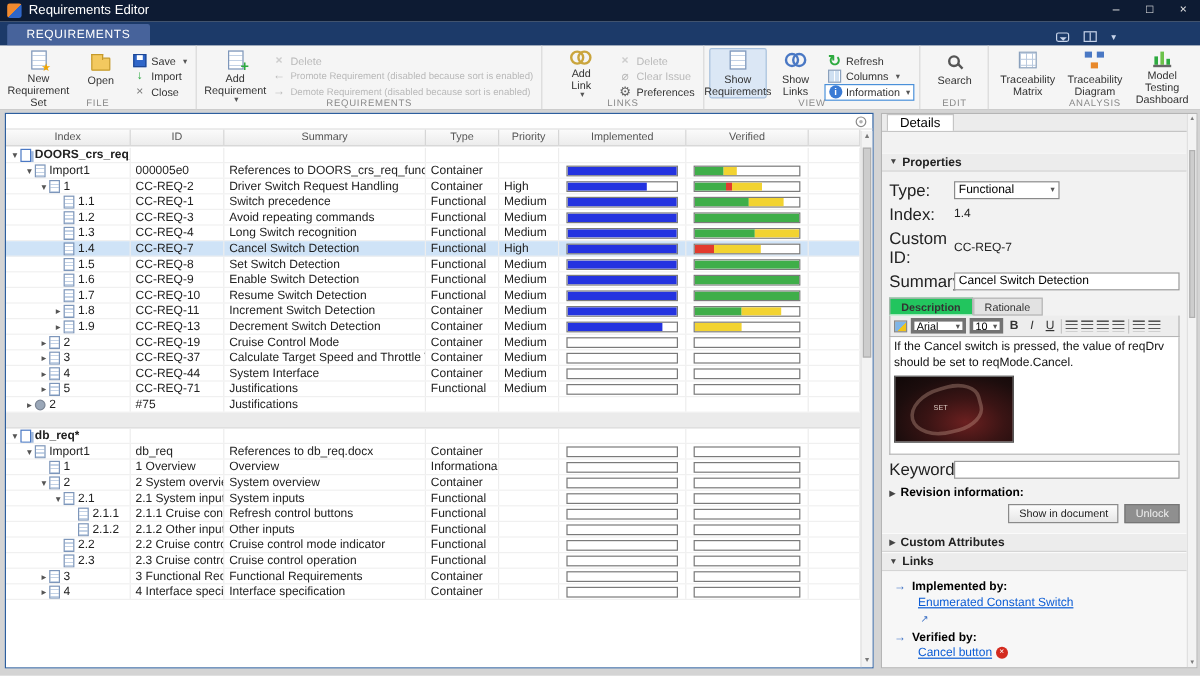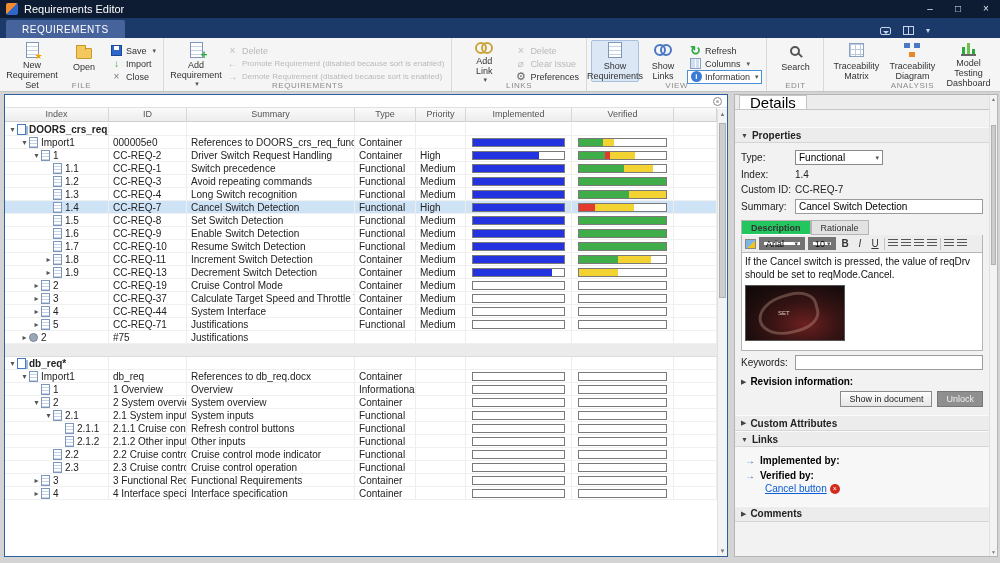--- a/index.html
+++ b/index.html
@@ -114,41 +114,41 @@
   .bar .seg { height:100%; }
   
   .vscroll { position:absolute; right:0; top:14px; bottom:0; width:10px; background:#f3f3f3; border-left:1px solid #e0e0e0; }
   .vscroll .arr { position:absolute; left:0; right:0; text-align:center; font-size:6px; color:#7a7a7a; }
   .vscroll .thumb { position:absolute; left:1px; right:1px; top:14px; height:175px; background:#cdcdcd; border:1px solid #b0b0b0; }
 
   
   .rpanel { position:absolute; left:734px; right:2px; top:2px; bottom:6px; background:#f2f2f2; border:1px solid #b5b5b5; overflow:hidden; }
   .dp-header { height:16px; background:#dcdcdc; font-size:10px; color:#222; padding:2px 6px; border-bottom:1px solid #c5c5c5; }
   .dp-tabs { height:15px; background:#ececec; border-bottom:1px solid #c5c5c5; display:flex; align-items:flex-end; padding-left:4px; }
-  .dp-tab { height:14px; background:#fff; border:1px solid #c5c5c5; border-bottom:none; font-size:15px; padding:0 10px;
+  .dp-tab { height:14px; background:#fff; border:1px solid #c5c5c5; border-bottom:none; font-size:11px; padding:0 10px;
     display:flex; align-items:center; }
   .dp-scroll { position:absolute; top:32px; left:0; right:8px; bottom:0; overflow:hidden; }
   .sec-h { height:16px; background:#ececec; border-bottom:1px solid #d5d5d5; border-top:1px solid #fafafa;
     font-size:10px; display:flex; align-items:center; gap:4px; padding-left:6px; color:#222; }
   .sec-h b { font-size:10px; }
   .tri { font-size:7px; color:#444; }
   .props { padding:3px 6px 6px 6px; }
   .prow { display:flex; align-items:center; margin:4px 0; }
-  .plabel { width:54px; flex:0 0 54px; font-size:10px; color:#222; }
+  .plabel { width:54px; flex:0 0 54px; font-size:14px; color:#222; }
   .pval { font-size:10px; color:#222; }
   .dselect { display:inline-flex; justify-content:space-between; align-items:center; width:88px; height:15px;
     background:#fff; border:1px solid #8a8a8a; font-size:10px; padding:0 3px; }
   .pinput { flex:1; height:15px; border:1px solid #9a9a9a; font-size:10px; padding:0 3px; font-family:"Liberation Sans",sans-serif; background:#fff; }
   .dtabs { display:flex; margin-top:6px; }
   .dtab { height:15px; font-size:9px; padding:0 9px; display:flex; align-items:center; background:#e2e2e2;
     border:1px solid #b5b5b5; color:#333; }
   .dtab.active { background:#22c55e; border-bottom-color:#fff; font-weight:bold; }
   .fmtbar { display:flex; align-items:center; gap:3px; background:#ededed; border:1px solid #b5b5b5; border-top:none;
     height:18px; padding:0 3px; }
-  .fsel { display:inline-flex; justify-content:space-between; align-items:center; background:#fff; border:5px solid #737373;
+  .fsel { display:inline-flex; justify-content:space-between; align-items:center; background:#fff; border:3px solid #737373;
     height:13px; font-size:9px; padding:0 2px; }
   .fsel.font { width:46px; } .fsel.size { width:28px; }
   .fbtn { width:12px; height:13px; font-size:10px; display:inline-flex; align-items:center; justify-content:center; color:#333; }
   .fsep { width:1px; height:12px; background:#c5c5c5; }
   .alic { width:10px; height:9px; background:repeating-linear-gradient(to bottom,#555 0 1px,transparent 1px 3px); }
   .imgic { width:11px; height:10px; background:linear-gradient(135deg,#7db5e8 0 55%,#f0c419 55% 100%); border:1px solid #888; }
   .descbox { background:#fff; border:1px solid #b5b5b5; border-top:none; height:98px; padding:3px; overflow:hidden; }
   .desc-text { font-size:10px; color:#111; line-height:1.25; }
   .desc-img { width:100px; height:56px; margin-top:4px; border:1px solid #555; position:relative;
     background:radial-gradient(80px 50px at 60% 70%, #6b2020 0%, #3a1414 40%, #1c0d0d 75%, #120909 100%); }
@@ -1019,20 +1019,23 @@
 
         <div class="sec-h">
           <span class="tri">▼</span>
           <b>Links</b>
         </div>
         <div class="linkssec">
           <div class="lrow">
             <span class="linkic">→</span>
             <b>Implemented by:</b>
           </div>
+          <div class="llink">
+            <a>Enumerated Constant Switch</a><span class="ext">↗</span>
+          </div>
           <div class="lrow">
             <span class="linkic">→</span>
             <b>Verified by:</b>
           </div>
           <div class="llink">
             <a>Cancel button</a><span class="redx">×</span>
           </div>
         </div>
 
         <div class="sec-h">

